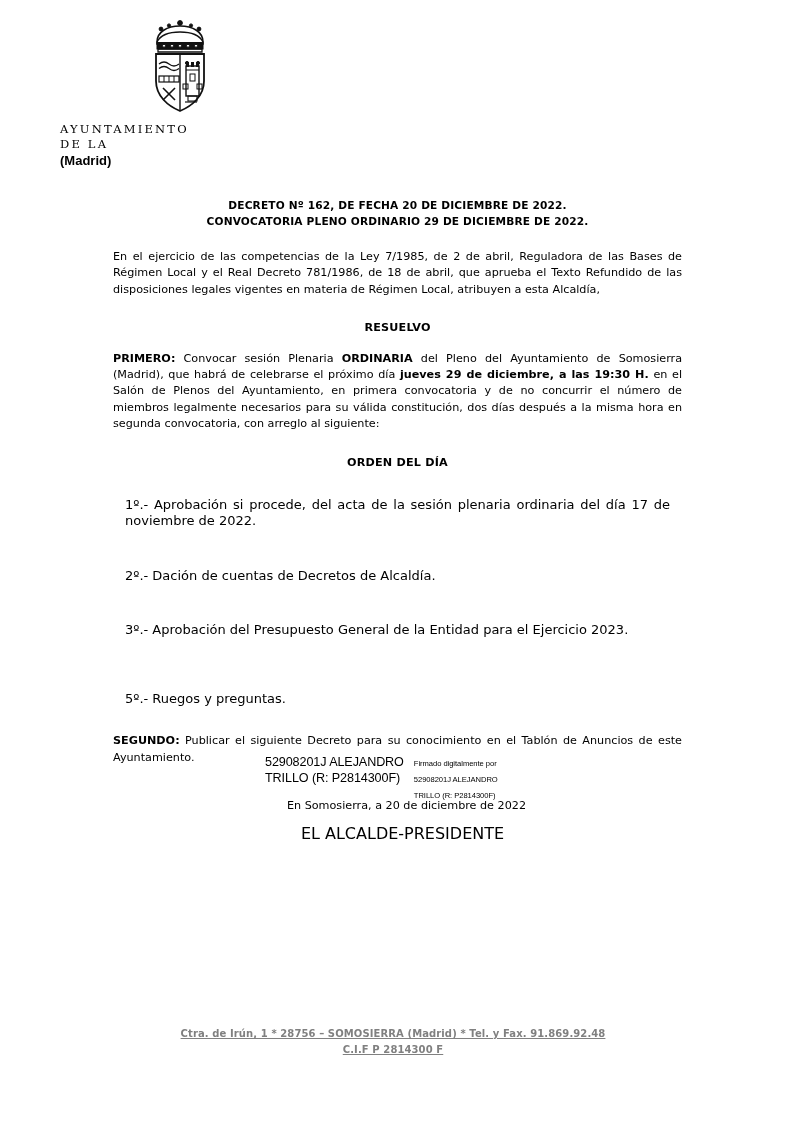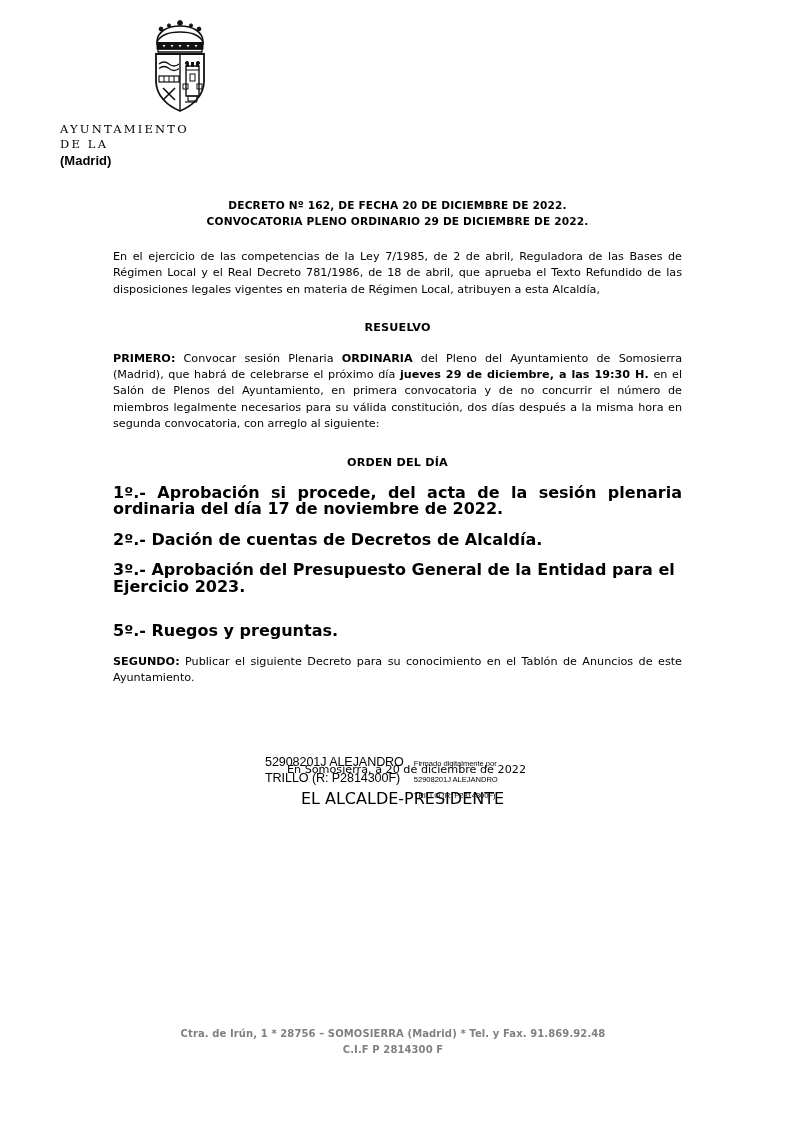--- a/index.html
+++ b/index.html
@@ -96,37 +96,36 @@
     letter-spacing: 0.2px;
     margin-top: 6px;
   }
 
   .spacer-12 { height: 12px; }
   .spacer-14 { height: 14px; }
   .spacer-16 { height: 16px; }
   .spacer-18 { height: 18px; }
 
   .agenda-item {
-    font-weight: bold;
-    font-size: 16px;
+    font-weight: normal;
+    font-size: 13px;
     line-height: 16.4px;
     text-align: justify;
-    margin: 0;
+    margin: 12px;
   }
   .agenda-item.single { text-align: left; }
 
   b, strong { font-weight: bold; }
 
   
   .sig-place {
     text-align: center;
     font-size: 11.2px;
     line-height: 16.4px;
     padding-left: 18px;
-    margin-top: 44px;
   }
   .sig-role {
     text-align: center;
     font-size: 16px;
     line-height: 16.4px;
     padding-left: 10px;
   }
   .sig-stamp {
     position: absolute;
     left: 152px;
@@ -158,20 +157,21 @@
     left: 0;
     top: 1026px;
     width: 786px;
     text-align: center;
     color: #808080;
     font-family: "DejaVu Sans", sans-serif;
     font-weight: bold;
     font-size: 10px;
     line-height: 16px;
     letter-spacing: 0.1px;
+    text-decoration: underline;
   }
 </style>
 </head>
 <body>
 
 <div class="page">
 
   <div class="letterhead">
 
     <svg class="crest" width="66" height="100" viewBox="0 0 66 100" aria-hidden="true">

